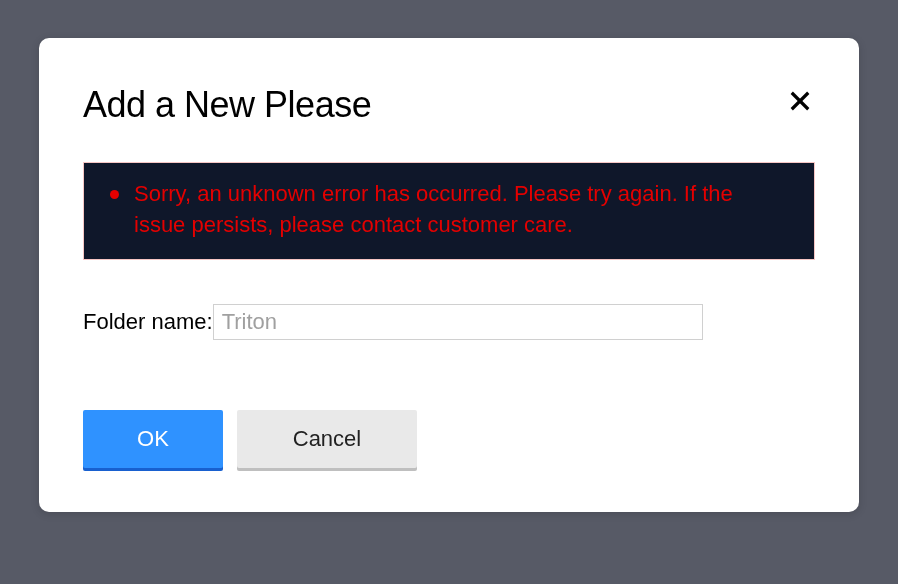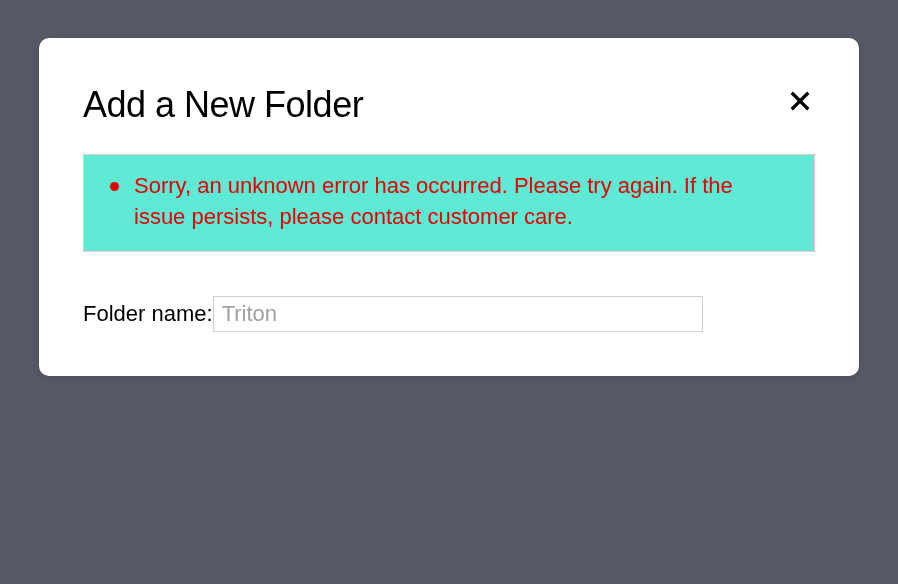--- a/index.html
+++ b/index.html
@@ -46,22 +46,22 @@
       justify-content: center;
       width: 30px;
       height: 30px;
       margin-top: 2px;
     }
     .close-btn svg {
       width: 22px;
       height: 22px;
     }
     .alert {
-      margin-top: 28px;
-      background: #5eead4;
+      margin-top: 36px;
+      background: #0f172a;
       border: 1px solid #f6c6c4;
       padding: 16px 24px 18px 20px;
     }
     .alert-list {
       list-style: none;
     }
     .alert-item {
       position: relative;
       padding-left: 30px;
       color: #e40000;
@@ -126,33 +126,37 @@
       background: #e9e9e9;
       color: #222;
       box-shadow: 0 3px 0 #bfbfbf;
     }
   </style>
 </head>
 <body>
 
 <div class="dialog">
   <div class="dialog-header">
-    <h1 class="dialog-title">Add a New Folder</h1>
+    <h1 class="dialog-title">Add a New Please</h1>
     <button class="close-btn">
       <svg viewBox="0 0 24 24">
         <line x1="3" y1="3" x2="21" y2="21" stroke="#000" stroke-width="3.5"></line>
         <line x1="21" y1="3" x2="3" y2="21" stroke="#000" stroke-width="3.5"></line>
       </svg>
     </button>
   </div>
 
   <div class="alert">
     <ul class="alert-list">
       <li class="alert-item">Sorry, an unknown error has occurred. Please try again. If the issue persists, please contact customer care.</li>
     </ul>
   </div>
 
   <div class="form-row">
     <label class="form-label">Folder name:</label>
     <input type="text" class="form-input" placeholder="Triton" style="">
   </div>
 
+  <div class="button-row">
+    <button class="btn btn-primary">OK</button>
+    <button class="btn btn-secondary">Cancel</button>
+  </div>
 </div>
 
 </body></html>

